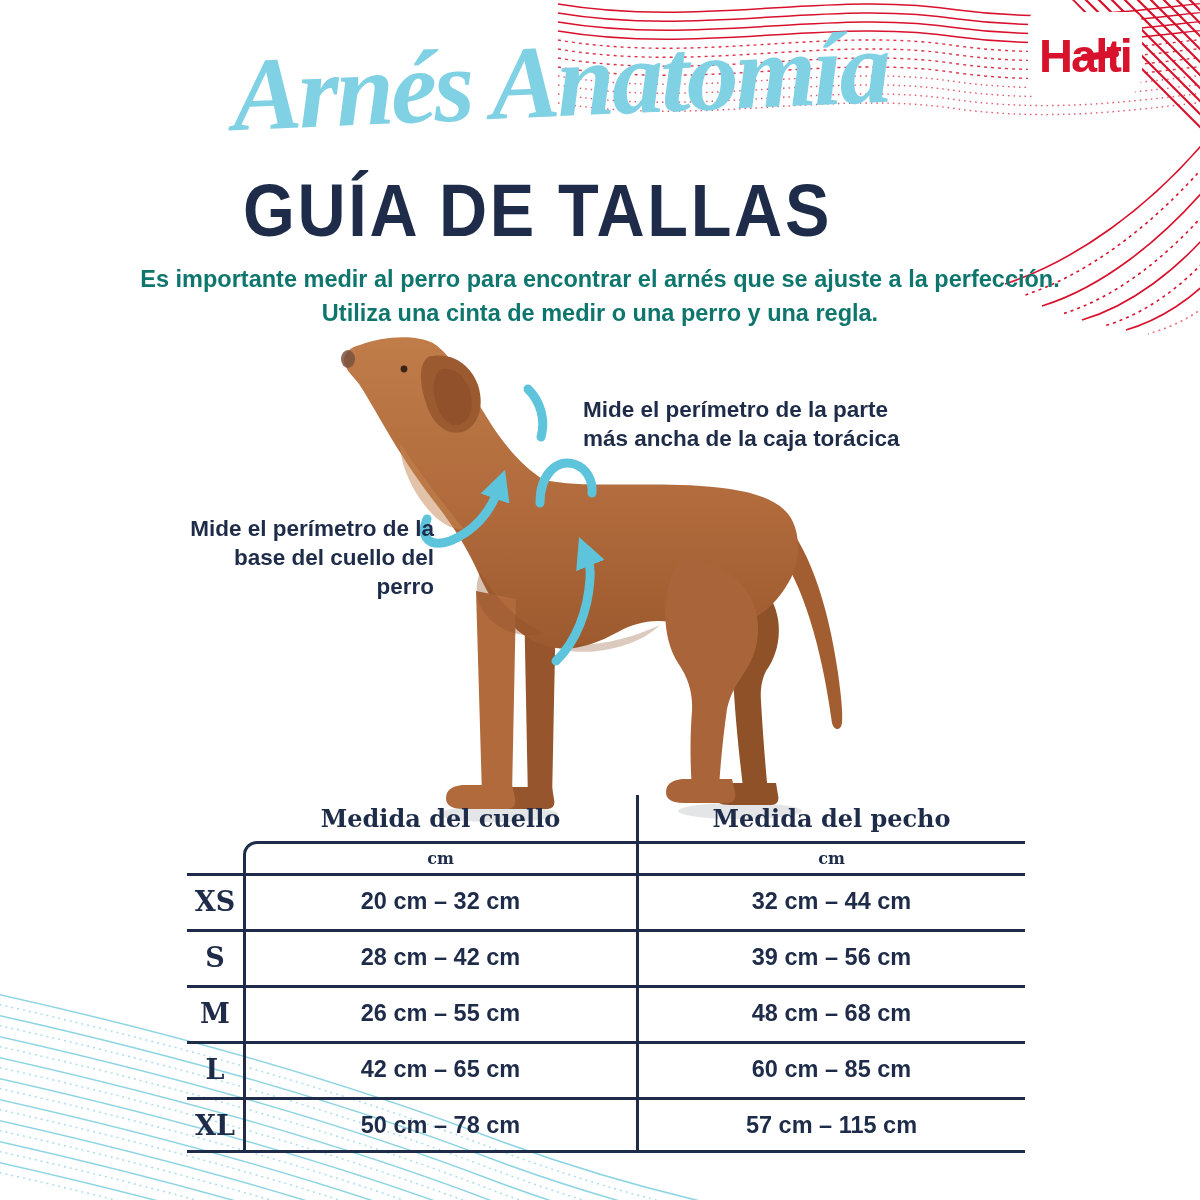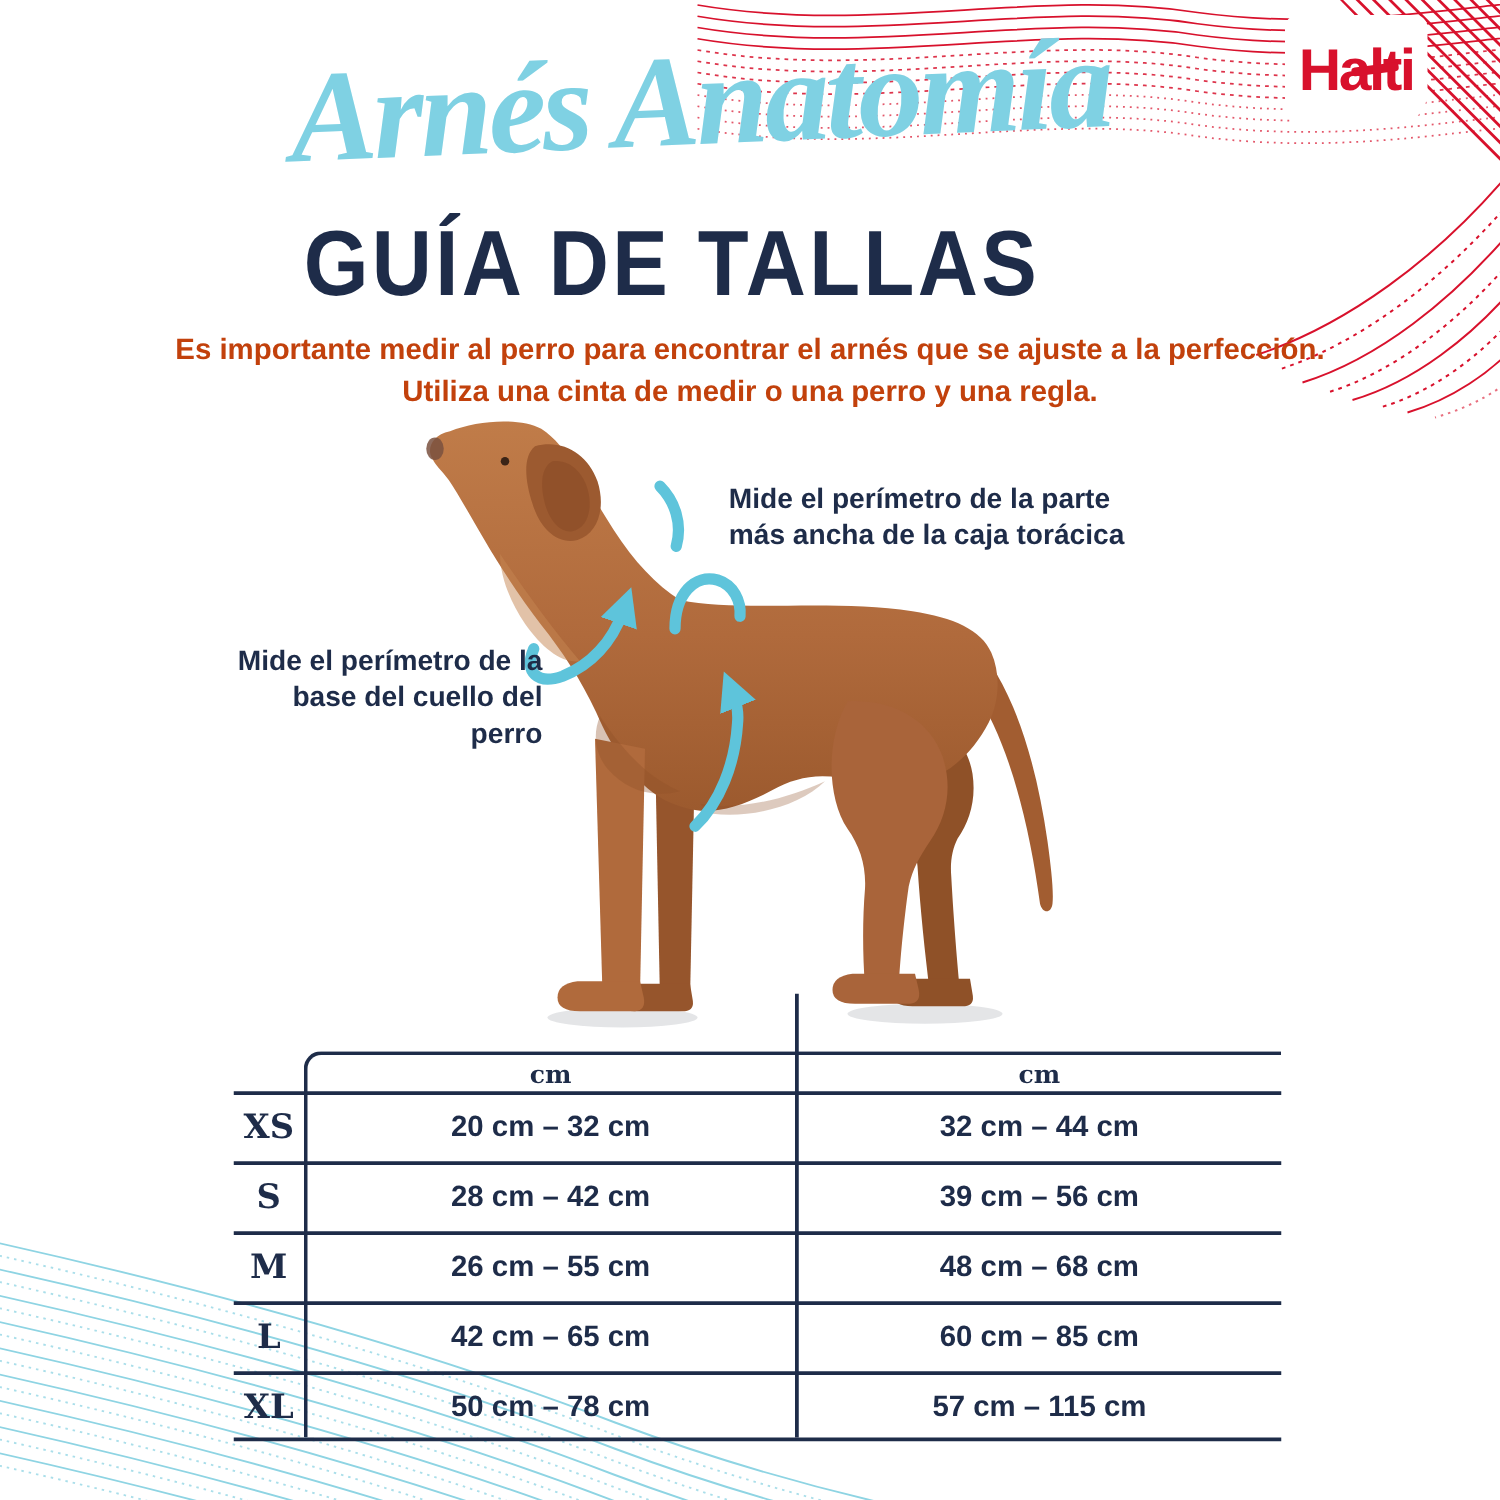--- a/index.html
+++ b/index.html
@@ -19,55 +19,55 @@
     font-size:104px;line-height:1.05;color:#7fd1e3;letter-spacing:-3px;
     transform:rotate(-2.5deg);z-index:2;
   }
   .main-title{
     left:0;top:168px;width:1075px;text-align:center;
     font-weight:700;font-size:74px;letter-spacing:3px;color:#1e2c49;
     transform:scaleX(0.9);transform-origin:center;z-index:2;
   }
   .intro{
     left:0;top:262px;width:1200px;text-align:center;
-    font-size:23.5px;font-weight:700;line-height:34px;color:#c2410c;z-index:2;
+    font-size:23.5px;font-weight:700;line-height:34px;color:#0f766e;z-index:2;
   }
   
   .logo-box{
     left:1028px;top:12px;width:114px;height:88px;background:#ffffff;
     border-radius:10px 10px 26px 16px;z-index:3;
   }
   .logo-text{
     position:absolute;left:0;top:16px;width:100%;text-align:center;
     font-size:47px;font-weight:700;letter-spacing:-2px;color:#d8112c;
   }
   .logo-bar{
     position:absolute;left:53px;top:40px;width:38px;height:6.5px;
     background:#d8112c;border-radius:3px;transform:rotate(-7deg);
   }
   
   .note{font-size:22.5px;font-weight:700;line-height:29px;color:#1e2c49;z-index:2;}
-  .note-chest{left:583px;top:384px;text-align:left;}
+  .note-chest{left:583px;top:395px;text-align:left;}
   .note-neck{left:172px;top:514px;width:262px;text-align:right;}
   
   #dog{left:330px;top:333px;width:520px;height:490px;z-index:1;}
   
   .size-table{left:187px;top:795px;width:838px;height:358px;z-index:2;}
   .bracket{
     position:absolute;left:56px;top:46px;right:0;bottom:3px;
     border-left:3px solid #1e2c49;border-top:3px solid #1e2c49;
     border-top-left-radius:14px;
   }
   .divider{position:absolute;left:449px;top:0;width:3px;height:355px;background:#1e2c49;}
   .trow{position:absolute;left:0;right:0;display:flex;align-items:center;}
   .c-label{width:56px;text-align:center;}
   .c-neck{width:395px;text-align:center;}
   .c-chest{width:387px;text-align:center;}
   .hdr-row{top:0;height:46px;font-family:"DejaVu Serif", serif;font-weight:700;font-size:24px;}
-  .cm-row{top:49px;height:29px;font-family:"DejaVu Serif", serif;font-weight:700;font-size:20px;}
+  .cm-row{top:49px;height:29px;font-family:"DejaVu Serif", serif;font-weight:700;font-size:16px;}
   .data-row{height:56px;font-size:23.5px;font-weight:700;}
   .data-row .c-label{font-family:"DejaVu Serif", serif;font-size:27px;font-weight:700;}
   .hline{position:absolute;left:0;right:0;height:3px;background:#1e2c49;}
 </style>
 </head>
 <body>
 
 <svg id="decor" class="abs" viewBox="0 0 1200 1200">
   <defs>
     <path id="rw" d="M558,0 C700,24 830,-14 958,6 C1062,20 1152,4 1216,-2" fill="none"></path>
@@ -218,20 +218,25 @@
       <path d="M210,170 C210,142 226,126 244,131 C257,135 263,148 262,160"></path>
       <path d="M226,328 C246,309 258,278 260,246 C261,236 259,229 257,224" marker-end="url(#ah)"></path>
     </g>
   </g>
 </svg>
 
 <div class="abs size-table">
   <div class="bracket"></div>
   <div class="divider"></div>
 
+  <div class="trow hdr-row">
+    <div class="c-label"></div>
+    <div class="c-neck">Medida del cuello</div>
+    <div class="c-chest">Medida del pecho</div>
+  </div>
 
   <div class="trow cm-row">
     <div class="c-label"></div>
     <div class="c-neck">cm</div>
     <div class="c-chest">cm</div>
   </div>
 
   <div class="hline" style="top:78px"></div>
 
   <div class="trow data-row" style="top:78px">

